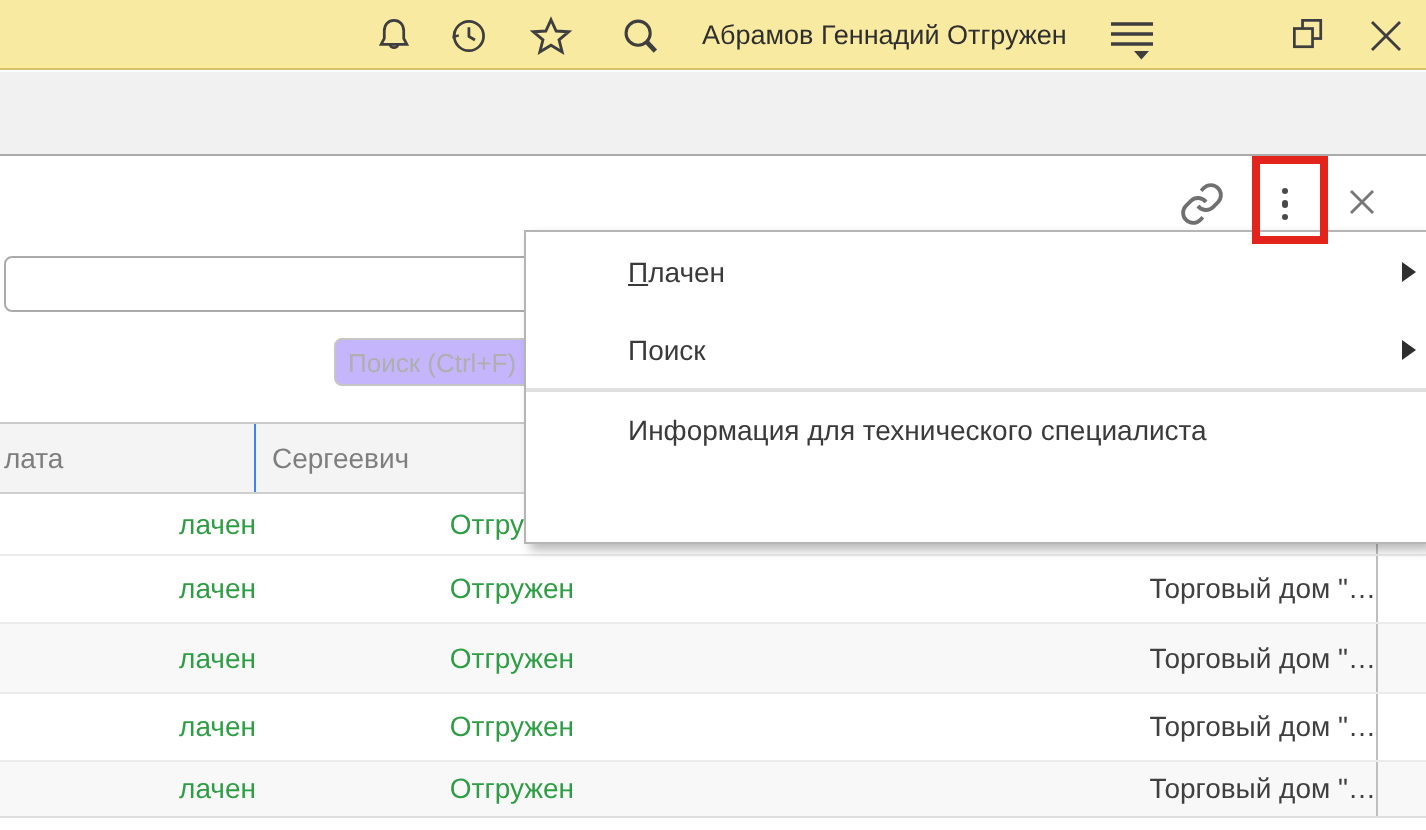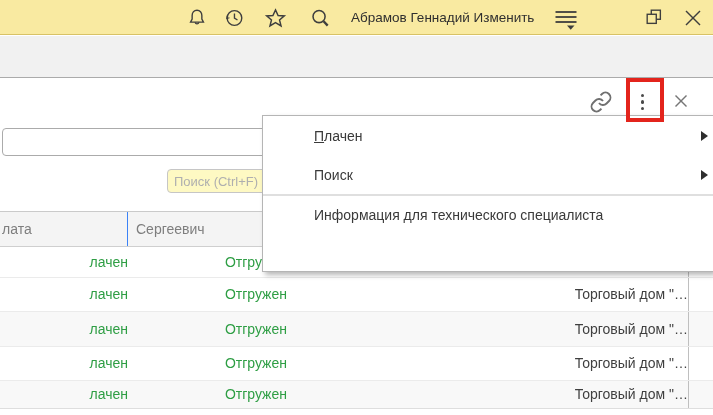--- a/index.html
+++ b/index.html
@@ -20,21 +20,21 @@
 
   
   .linkbtn{position:absolute;left:589px;top:90px;width:24px;height:24px;}
   .kebab{position:absolute;left:636px;top:92px;width:13px;height:20px;display:flex;flex-direction:column;align-items:center;justify-content:center;gap:3px;}
   .kebab i{width:3.5px;height:3.5px;border-radius:50%;background:#4A4A4A;display:block;}
   .redbox{position:absolute;left:626px;top:78px;width:38px;height:44px;border:4px solid #E3241C;box-sizing:border-box;background:transparent;z-index:30;pointer-events:none;}
   .formclose{position:absolute;left:674px;top:94px;width:14px;height:14px;}
 
   
   .biginput{position:absolute;left:2px;top:128px;width:694px;height:28px;border:1px solid #ABABAB;border-radius:4px;background:#fff;box-sizing:border-box;}
-  .searchinput{position:absolute;left:167px;top:169px;width:122px;height:24px;border:1px solid #C6C6C6;border-radius:4px;background:#fef9c3;box-sizing:border-box;font-family:"Liberation Sans","DejaVu Sans",sans-serif;font-size:13px;color:#444;padding:0 6px;outline:none;}
+  .searchinput{position:absolute;left:167px;top:169px;width:122px;height:24px;border:1px solid #C6C6C6;border-radius:4px;background:#c4b5fd;box-sizing:border-box;font-family:"Liberation Sans","DejaVu Sans",sans-serif;font-size:13px;color:#444;padding:0 6px;outline:none;}
   .searchinput::placeholder{color:#AFAFAF;opacity:1;}
 
   
   .thead{position:absolute;left:0;top:211px;width:713px;height:36px;background:#F4F4F4;border-top:1px solid #CACACA;border-bottom:1px solid #CFCFCF;box-sizing:border-box;display:flex;}
   .thead .hc{height:34px;line-height:34px;font-size:14px;color:#7E7E7E;box-sizing:border-box;white-space:nowrap;overflow:hidden;}
   .hc1{width:128px;padding-left:2px;border-right:1px solid #3b82f6;}
   .hc2{width:159px;padding-left:8px;border-right:1px solid #D9D9D9;}
   .hc3{width:402px;padding-left:7px;border-right:1px solid #D9D9D9;}
   .hc4{flex:1;}
   .tbody{position:absolute;left:0;top:247px;width:713px;height:168px;}
@@ -84,21 +84,21 @@
       <svg width="23" height="23" viewBox="0 0 24 24" fill="none" stroke="#3E3E3E" stroke-width="1.5">
         <polygon points="12,3 14.7,8.9 21.2,9.3 16.2,13.5 17.8,19.8 12,16.3 6.2,19.8 7.8,13.5 2.8,9.3 9.3,8.9"></polygon>
       </svg>
     </span>
     <span class="ticon" style="left:309px;">
       <svg width="23" height="23" viewBox="0 0 24 24" fill="none" stroke="#3E3E3E" stroke-width="1.6">
         <circle cx="10.5" cy="10" r="6.3"></circle>
         <path d="M15.2 14.8l4.3 4.6" stroke-width="2.4"></path>
       </svg>
     </span>
-    <span class="username">Абрамов Геннадий Изменить</span>
+    <span class="username">Абрамов Геннадий Отгружен</span>
     <span class="svcbtn">
       <svg width="26" height="26" viewBox="0 0 26 26" fill="none" stroke="#3E3E3E" stroke-width="1.8">
         <path d="M2.5 6h21"></path>
           <path d="M2.5 11h21"></path>
           <path d="M2.5 16h21"></path>
         <polygon points="14,19.5 21.5,19.5 17.7,23.8" fill="#3E3E3E" stroke="none"></polygon>
       </svg>
     </span>
     <span class="minhit"></span>
     <span class="winbtn" style="left:644px;">

